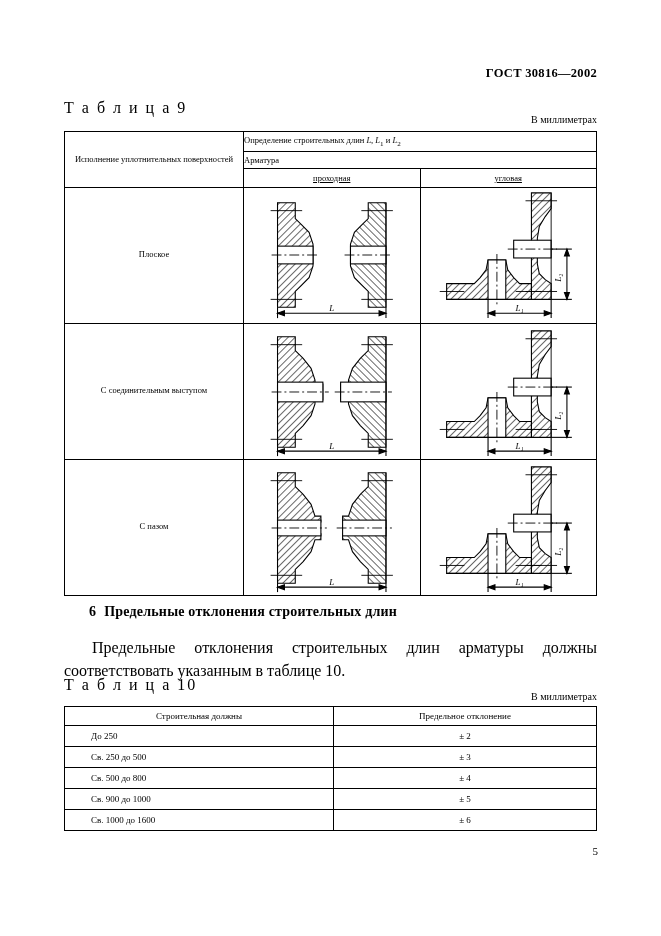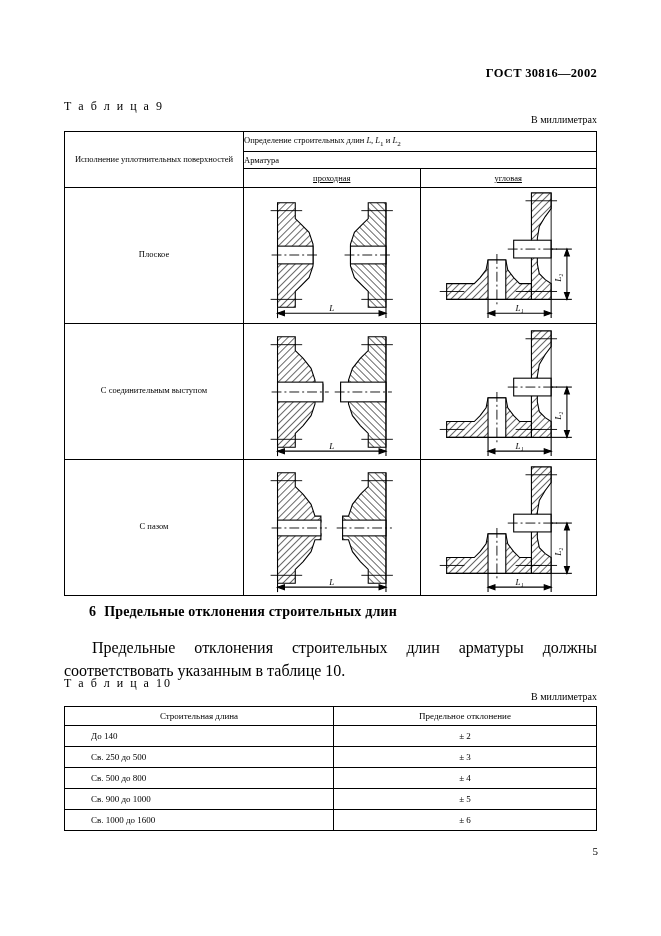--- a/index.html
+++ b/index.html
@@ -31,21 +31,21 @@
     width: 533px;
     text-align: right;
     font-weight: bold;
     font-size: 12.5px;
     letter-spacing: 0.3px;
   }
 
   
   .tbl-caption {
     position: absolute;
-    font-size: 12px;
+    font-size: 16px;
     letter-spacing: 2.0px;
     text-align: right;
   }
   .units-note {
     position: absolute;
     font-size: 10px;
     text-align: right;
   }
 
   
@@ -474,26 +474,26 @@
     <span class="sec-num">6</span><span>Предельные отклонения строительных длин</span>
   </div>
 
   <div class="body-par">Предельные отклонения строительных длин арматуры должны соответствовать указанным в таблице 10.</div>
 
   <div class="tbl-caption" style="left:64px; top:676px;">Т а б л и ц а  10</div>
   <div class="units-note" style="left:380px; top:691px; width:217px;">В миллиметрах</div>
 
   <div class="table10">
     <div class="t10-head-row">
-      <div class="t10-c1">Строительная длина</div>
+      <div class="t10-c1">Строительная должны</div>
       <div class="t10-c2">Предельное отклонение</div>
     </div>
 
     <div class="t10-row">
-      <div class="t10-c1">До 140</div>
+      <div class="t10-c1">До 250</div>
       <div class="t10-c2">± 2</div>
     </div>
     <div class="t10-row">
       <div class="t10-c1">Св. 250 до 500</div>
       <div class="t10-c2">± 3</div>
     </div>
     <div class="t10-row">
       <div class="t10-c1">Св. 500 до 800</div>
       <div class="t10-c2">± 4</div>
     </div>

